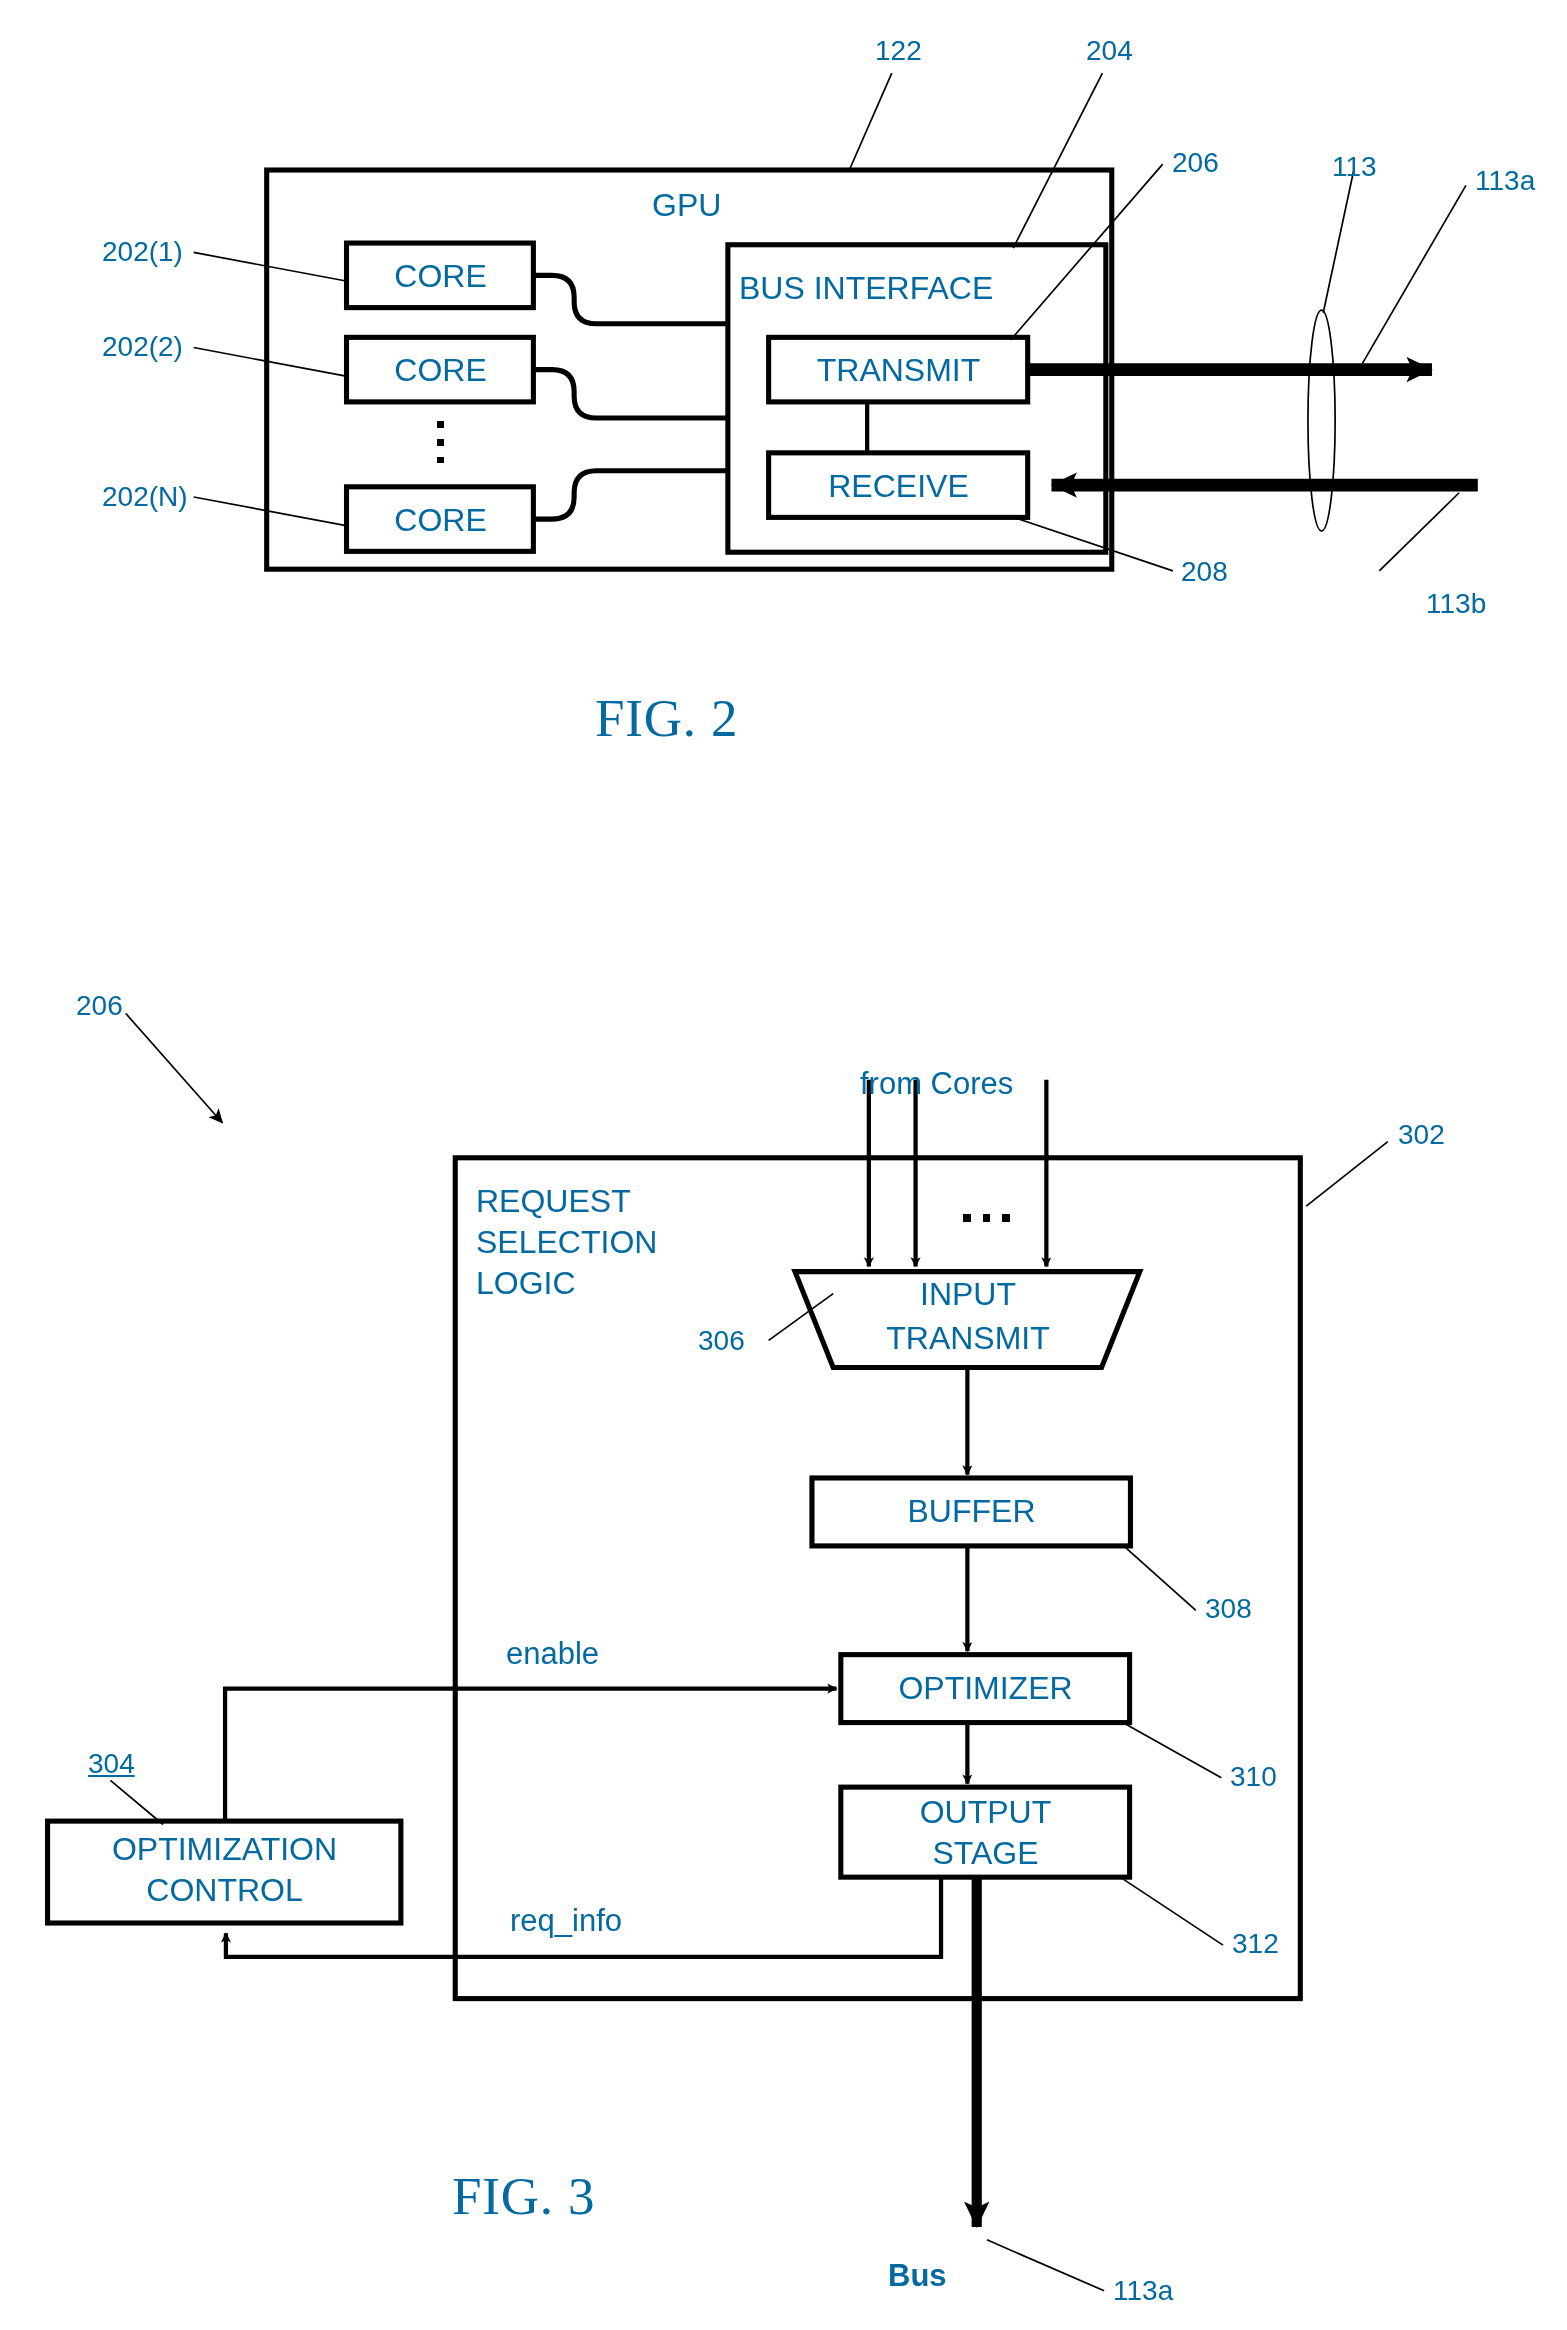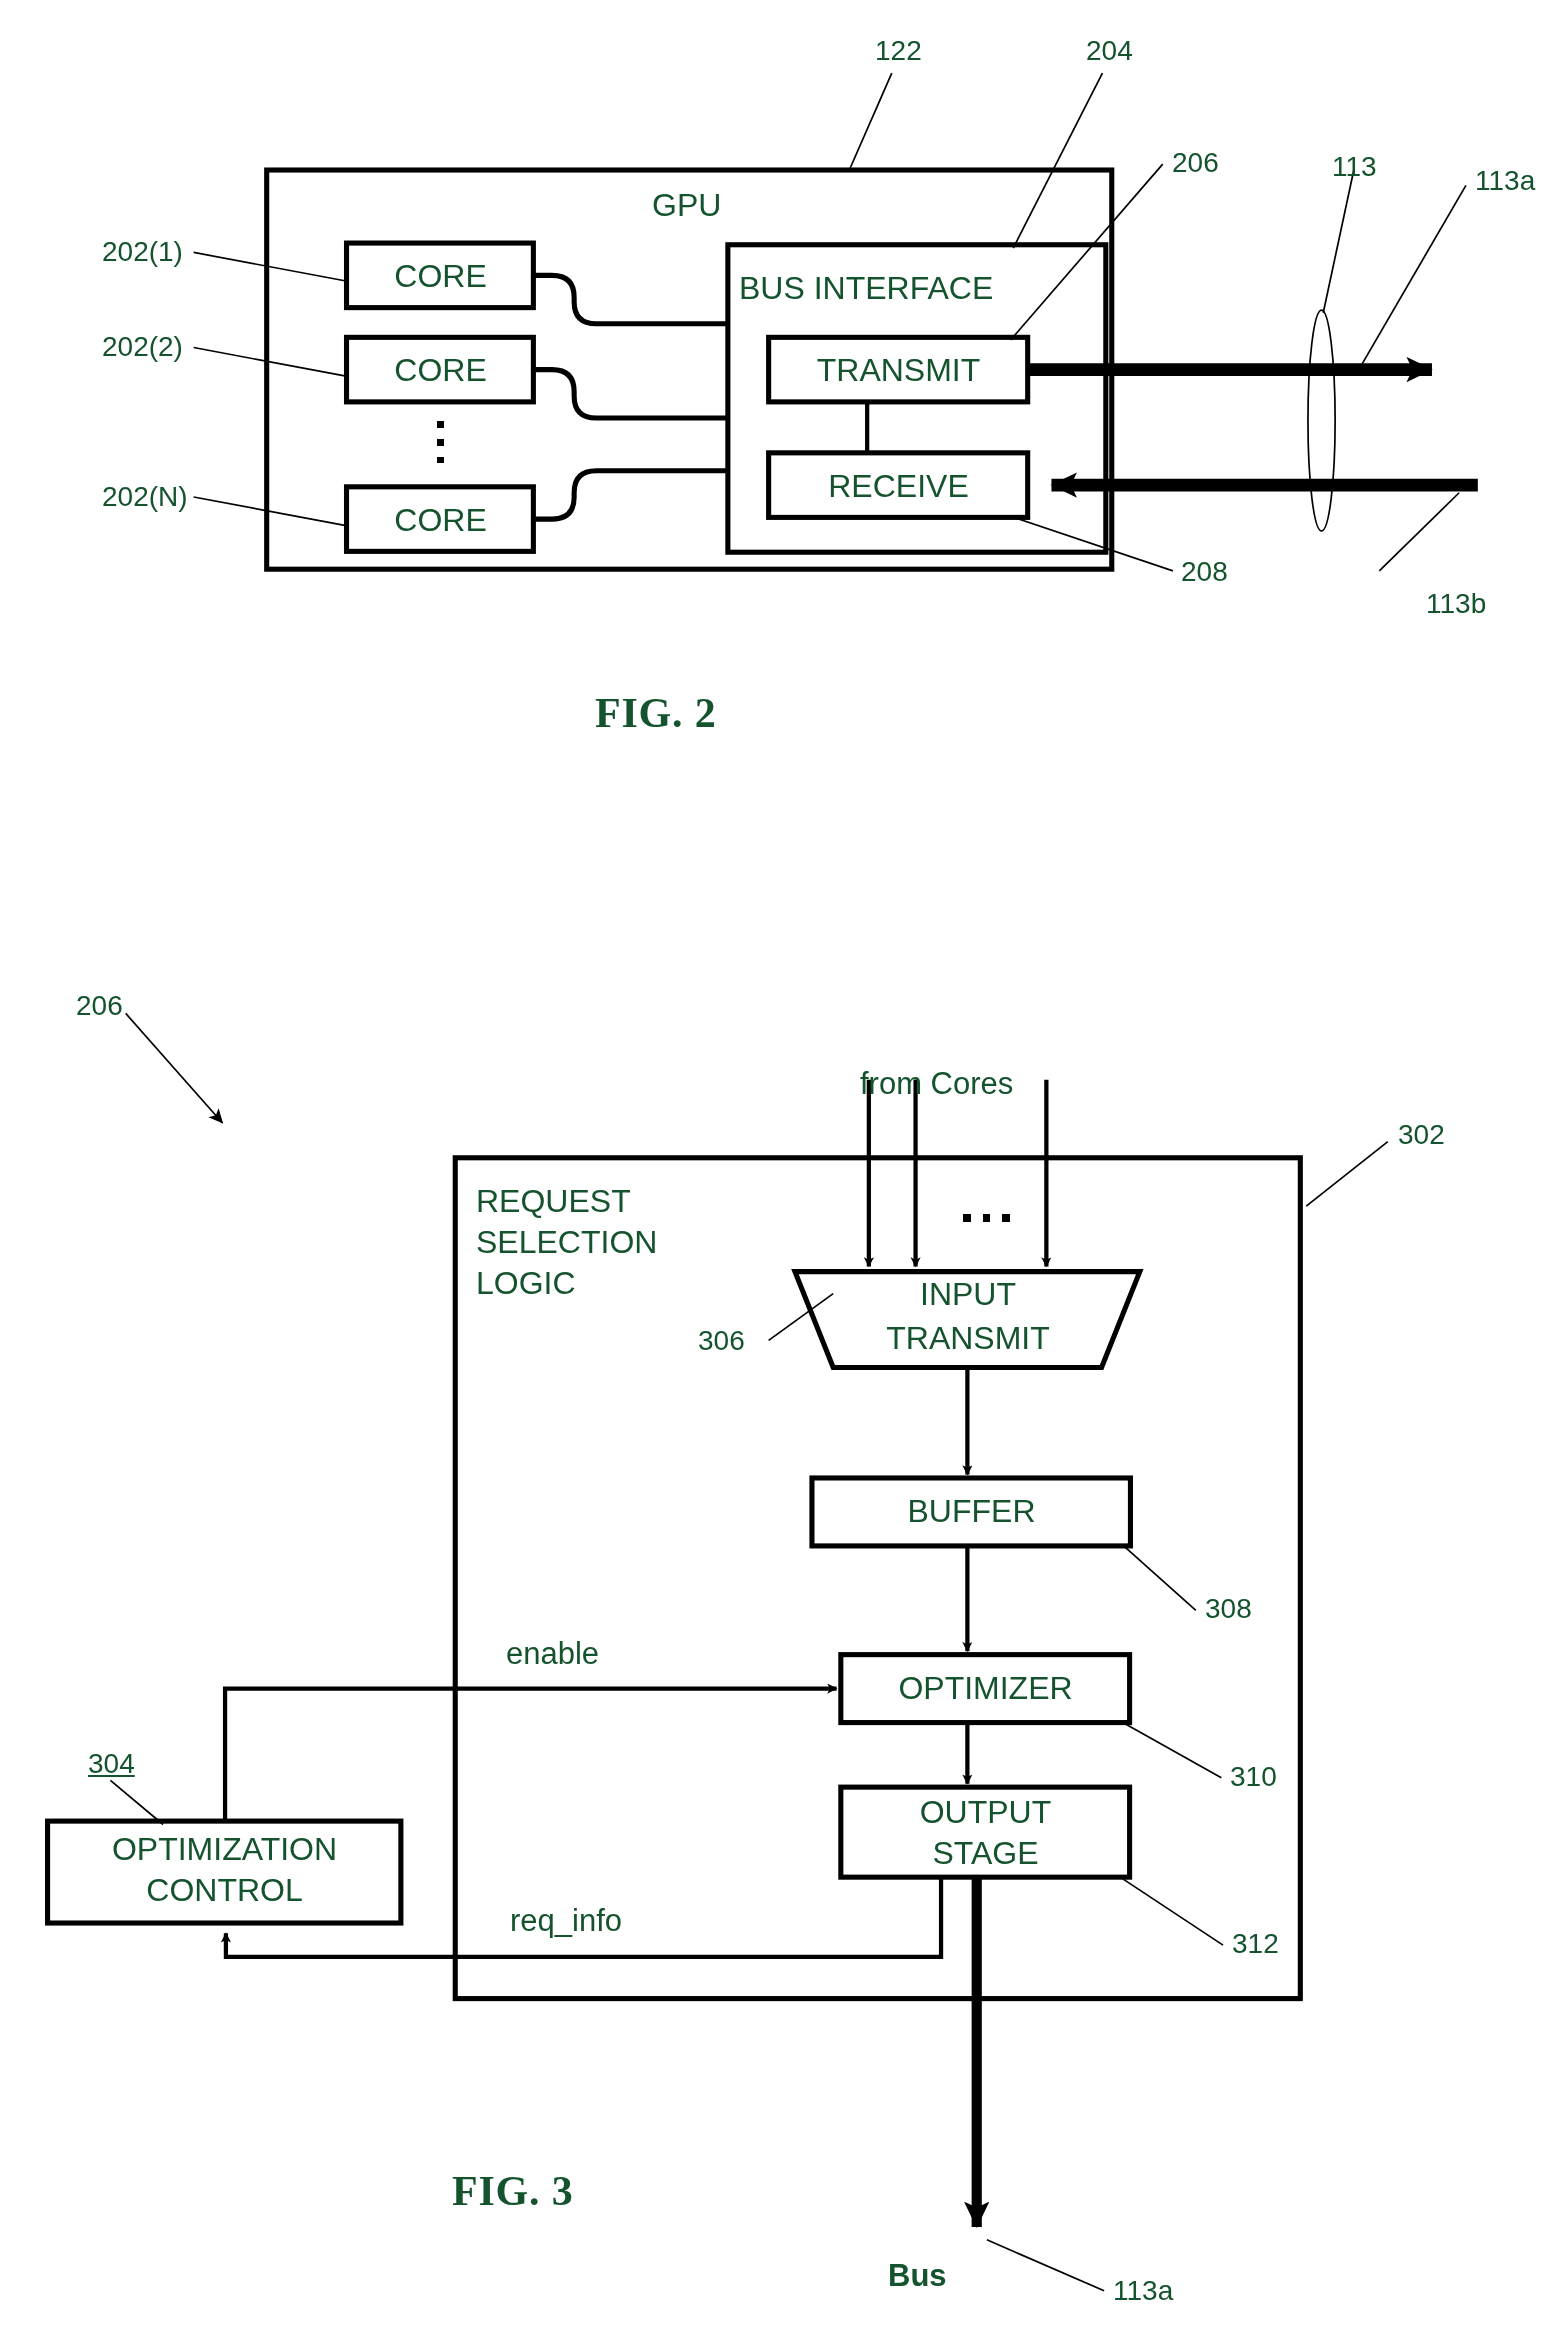--- a/index.html
+++ b/index.html
@@ -25,39 +25,38 @@
     position: absolute;
     left: 0; top: 0;
     width: 1567px;
     height: 2330px;
     overflow: visible;
   }
   .lbl {
     position: absolute;
     white-space: nowrap;
     font-family: "Liberation Sans", sans-serif;
-    color: #14532d;
+    color: #0369a1;
     line-height: 1;
   }
   .ref {
     font-size: 28px;
     letter-spacing: 0px;
   }
   .boxtext {
     font-size: 32px;
     text-align: center;
   }
   .bigbox-title {
     font-size: 32px;
   }
   .fig-caption {
     font-family: "Liberation Serif", serif;
-    font-size: 42px;
+    font-size: 53px;
     letter-spacing: 0.8px;
-    font-weight: bold;
   }
   .sig {
     font-size: 31px;
   }
   .dots-v {
     position: absolute;
     display: flex;
     flex-direction: column;
     gap: 11px;
     align-items: center;

